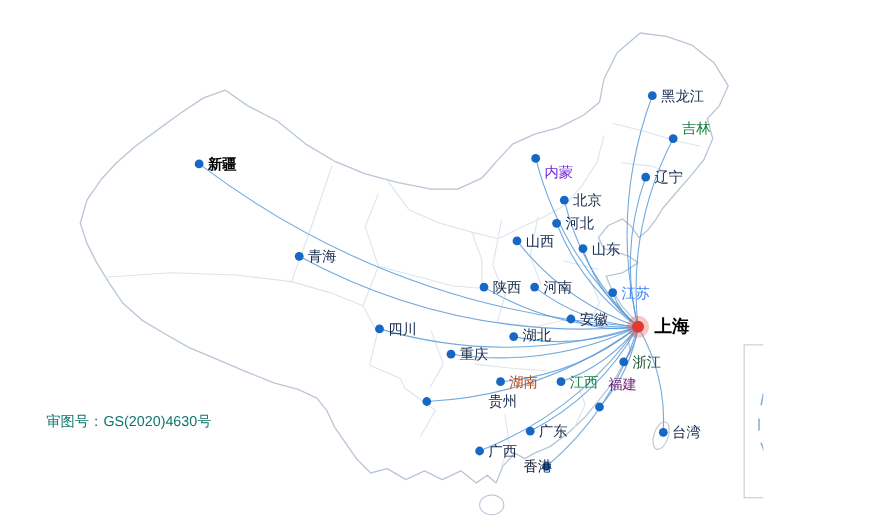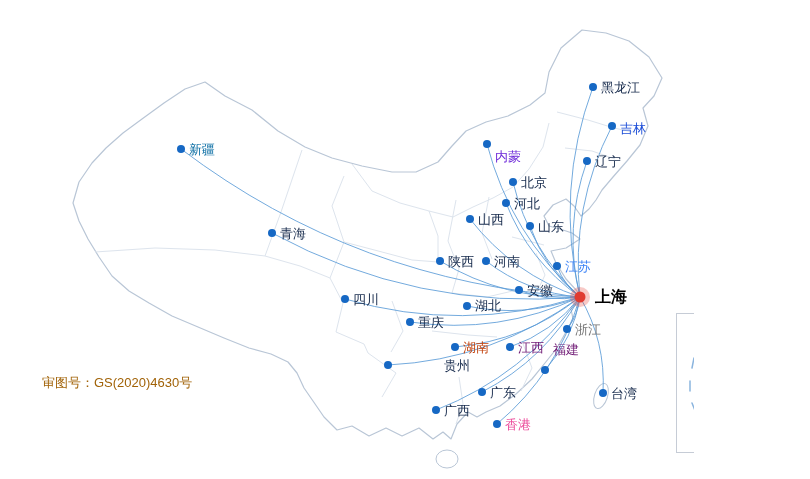--- a/index.html
+++ b/index.html
@@ -20,21 +20,21 @@
   .prov-label{
     position:absolute;transform:translateY(-50%);
     font-size:13px;line-height:1;white-space:nowrap;
   }
   #hub-label{
     position:absolute;transform:translateY(-50%);
     font-size:16px;font-weight:bold;color:#000;white-space:nowrap;
   }
   #map-annotation{
     position:absolute;left:42px;top:374px;
-    font-size:13px;color:#a16207;white-space:nowrap;
+    font-size:13px;color:#0f766e;white-space:nowrap;
   }
 </style>
 </head>
 <body>
 
 <div class="stage">
 
   <svg id="map-svg" width="810" height="479" viewBox="0 0 810 479">
 
     <path id="china-outline" d="
@@ -164,41 +164,41 @@
       </g>
 
     <g>
       <circle id="hub-halo" r="10" cx="580" cy="297" fill="rgba(229,77,66,0.3)"></circle>
       <circle id="hub-dot" r="5.5" cx="580" cy="297" fill="#e03b31"></circle>
     </g>
   </svg>
 
   <div id="province-labels">
       <div class="prov-label" style="left: 601px; top: 87px; color: rgb(21, 41, 75);">黑龙江</div>
-      <div class="prov-label" style="left: 620px; top: 128px; color: #1d4ed8;">吉林</div>
+      <div class="prov-label" style="left: 620px; top: 116px; color: #15803d;">吉林</div>
       <div class="prov-label" style="left: 595px; top: 161px; color: rgb(21, 41, 75);">辽宁</div>
       <div class="prov-label" style="left: 495px; top: 156px; color: #6d28d9; text-align: right;">内蒙</div>
       <div class="prov-label" style="left: 521px; top: 182px; color: rgb(21, 41, 75);">北京</div>
       <div class="prov-label" style="left: 514px; top: 203px; color: rgb(21, 41, 75);">河北</div>
       <div class="prov-label" style="left: 478px; top: 219px; color: rgb(21, 41, 75);">山西</div>
       <div class="prov-label" style="left: 538px; top: 226px; color: rgb(21, 41, 75);">山东</div>
-      <div class="prov-label" style="left: 189px; top: 149px; color: #0369a1;">新疆</div>
+      <div class="prov-label" style="left: 189px; top: 149px; color: #000000; font-weight: bold;">新疆</div>
       <div class="prov-label" style="left: 280px; top: 233px; color: rgb(21, 41, 75);">青海</div>
       <div class="prov-label" style="left: 448px; top: 261px; color: rgb(21, 41, 75);">陕西</div>
       <div class="prov-label" style="left: 494px; top: 261px; color: rgb(21, 41, 75);">河南</div>
       <div class="prov-label" style="left: 565px; top: 266px; color: #3b82f6;">江苏</div>
       <div class="prov-label" style="left: 353px; top: 299px; color: rgb(21, 41, 75); text-align: center;">四川</div>
       <div class="prov-label" style="left: 527px; top: 290px; color: rgb(21, 41, 75);">安徽</div>
       <div class="prov-label" style="left: 475px; top: 306px; color: rgb(21, 41, 75); font-family: Liberation Mono, monospace;">湖北</div>
       <div class="prov-label" style="left: 418px; top: 322px; color: rgb(21, 41, 75);">重庆</div>
-      <div class="prov-label" style="left: 575px; top: 329px; color: #737373;">浙江</div>
+      <div class="prov-label" style="left: 575px; top: 329px; color: #14532d;">浙江</div>
       <div class="prov-label" style="left: 463px; top: 347px; color: #c2410c;">湖南</div>
-      <div class="prov-label" style="left: 518px; top: 347px; color: #701a75;">江西</div>
+      <div class="prov-label" style="left: 518px; top: 347px; color: #15803d;">江西</div>
       <div class="prov-label" style="left: 396px; top: 365px; color: rgb(21, 41, 75); margin-left: 48px;">贵州</div>
       <div class="prov-label" style="left: 553px; top: 349px; color: #701a75;">福建</div>
       <div class="prov-label" style="left: 490px; top: 392px; color: rgb(21, 41, 75);">广东</div>
       <div class="prov-label" style="left: 611px; top: 393px; color: rgb(21, 41, 75);">台湾</div>
       <div class="prov-label" style="left: 444px; top: 410px; color: rgb(21, 41, 75);">广西</div>
-      <div class="prov-label" style="left: 505px; top: 424px; color: #ec4899;">香港</div>
+      <div class="prov-label" style="left: 476px; top: 424px; color: #0f172a;">香港</div>
     </div>
   <div id="hub-label" style="left: 595px; top: 297px;">上海</div>
   <div id="map-annotation">审图号：GS(2020)4630号</div>
 </div>
 
 </body></html>

